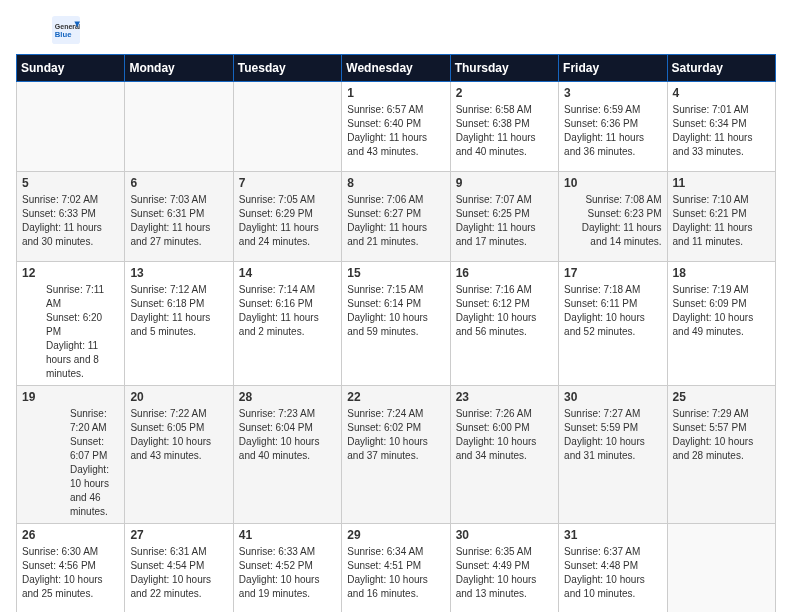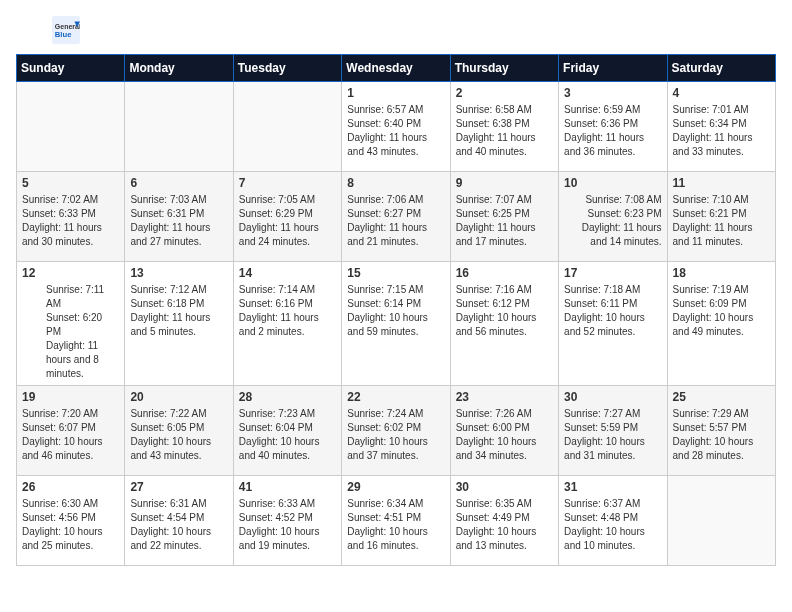--- a/index.html
+++ b/index.html
@@ -236,21 +236,21 @@
         <td>
           <div class="day-num">18</div>
           <div class="day-info" style="white-space: pre-line;">Sunrise: 7:19 AM
 Sunset: 6:09 PM
 Daylight: 10 hours and 49 minutes.</div>
         </td>
       </tr>
       <tr>
         <td>
           <div class="day-num">19</div>
-          <div class="day-info" style="white-space: pre-line;">Sunrise: 7:20 AM
+          <div class="day-info" style="white-space: pre-line; margin-left: 48px;">Sunrise: 7:20 AM
 Sunset: 6:07 PM
 Daylight: 10 hours and 46 minutes.</div>
         </td>
         <td>
           <div class="day-num">20</div>
           <div class="day-info" style="white-space: pre-line;">Sunrise: 7:22 AM
 Sunset: 6:05 PM
 Daylight: 10 hours and 43 minutes.</div>
         </td>
         <td>

